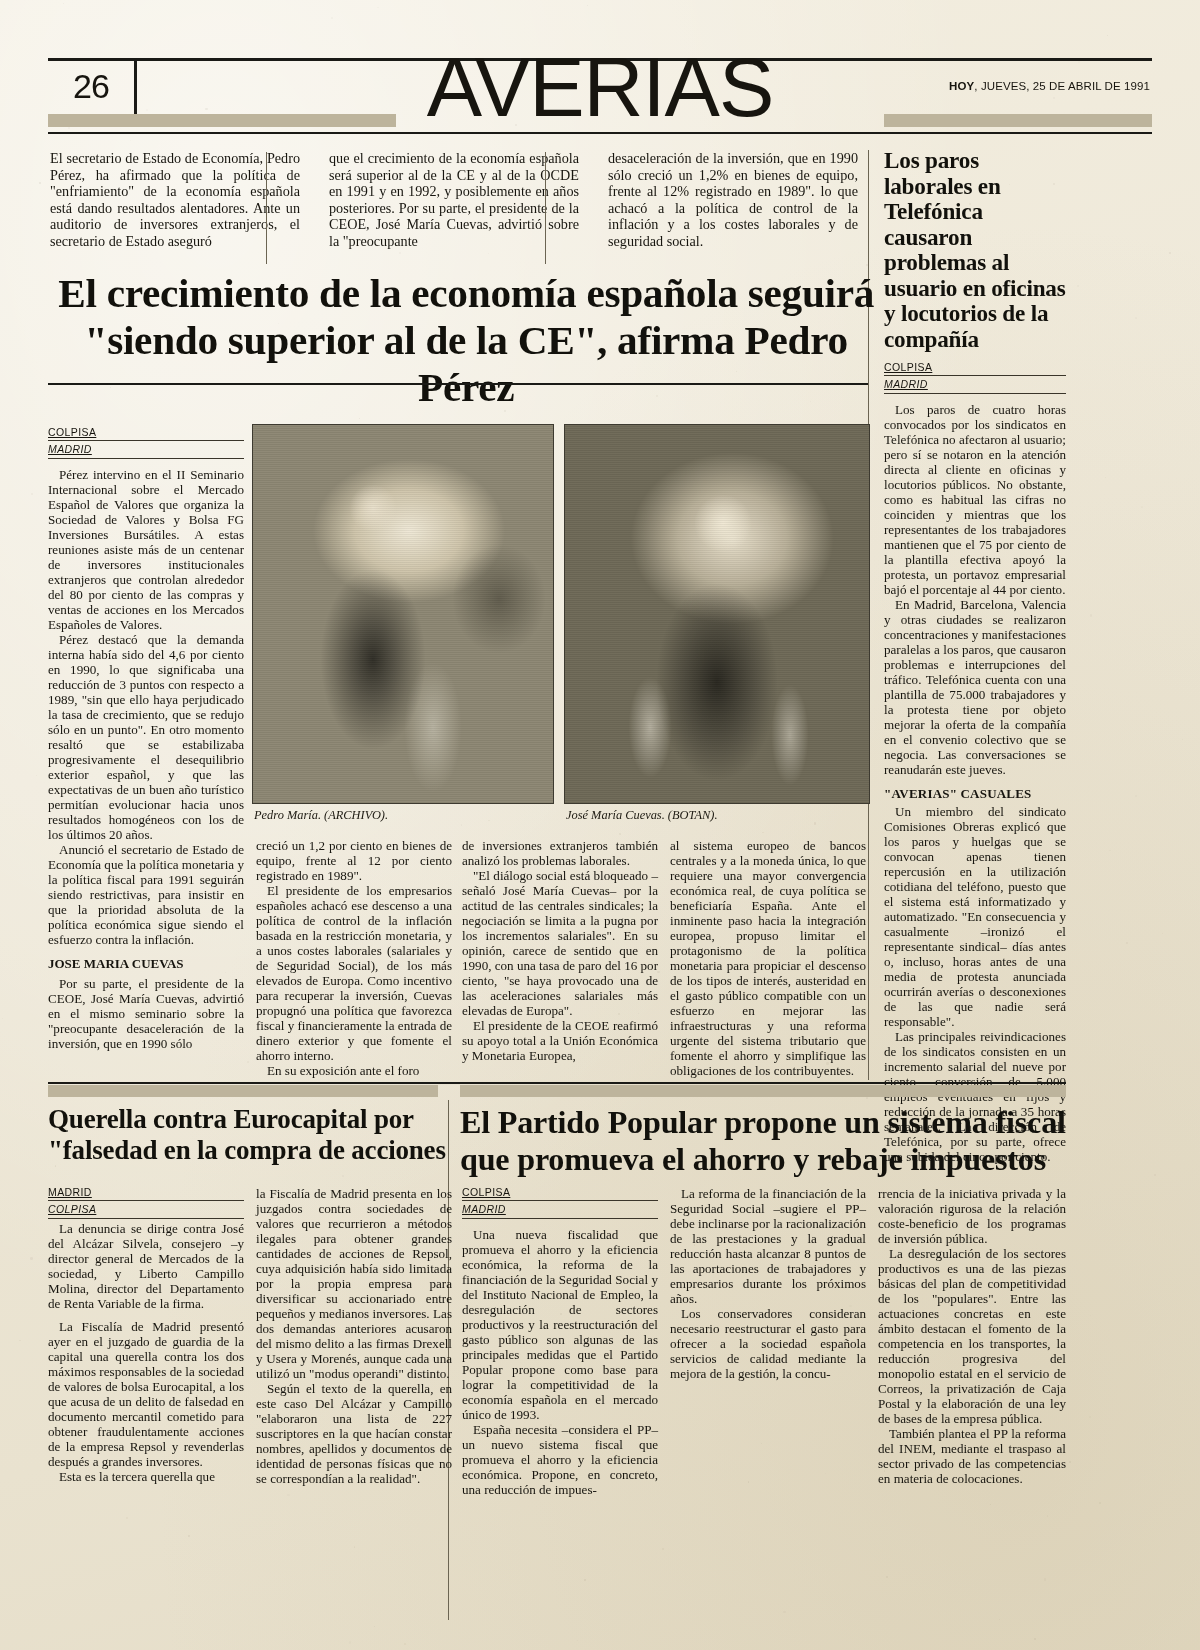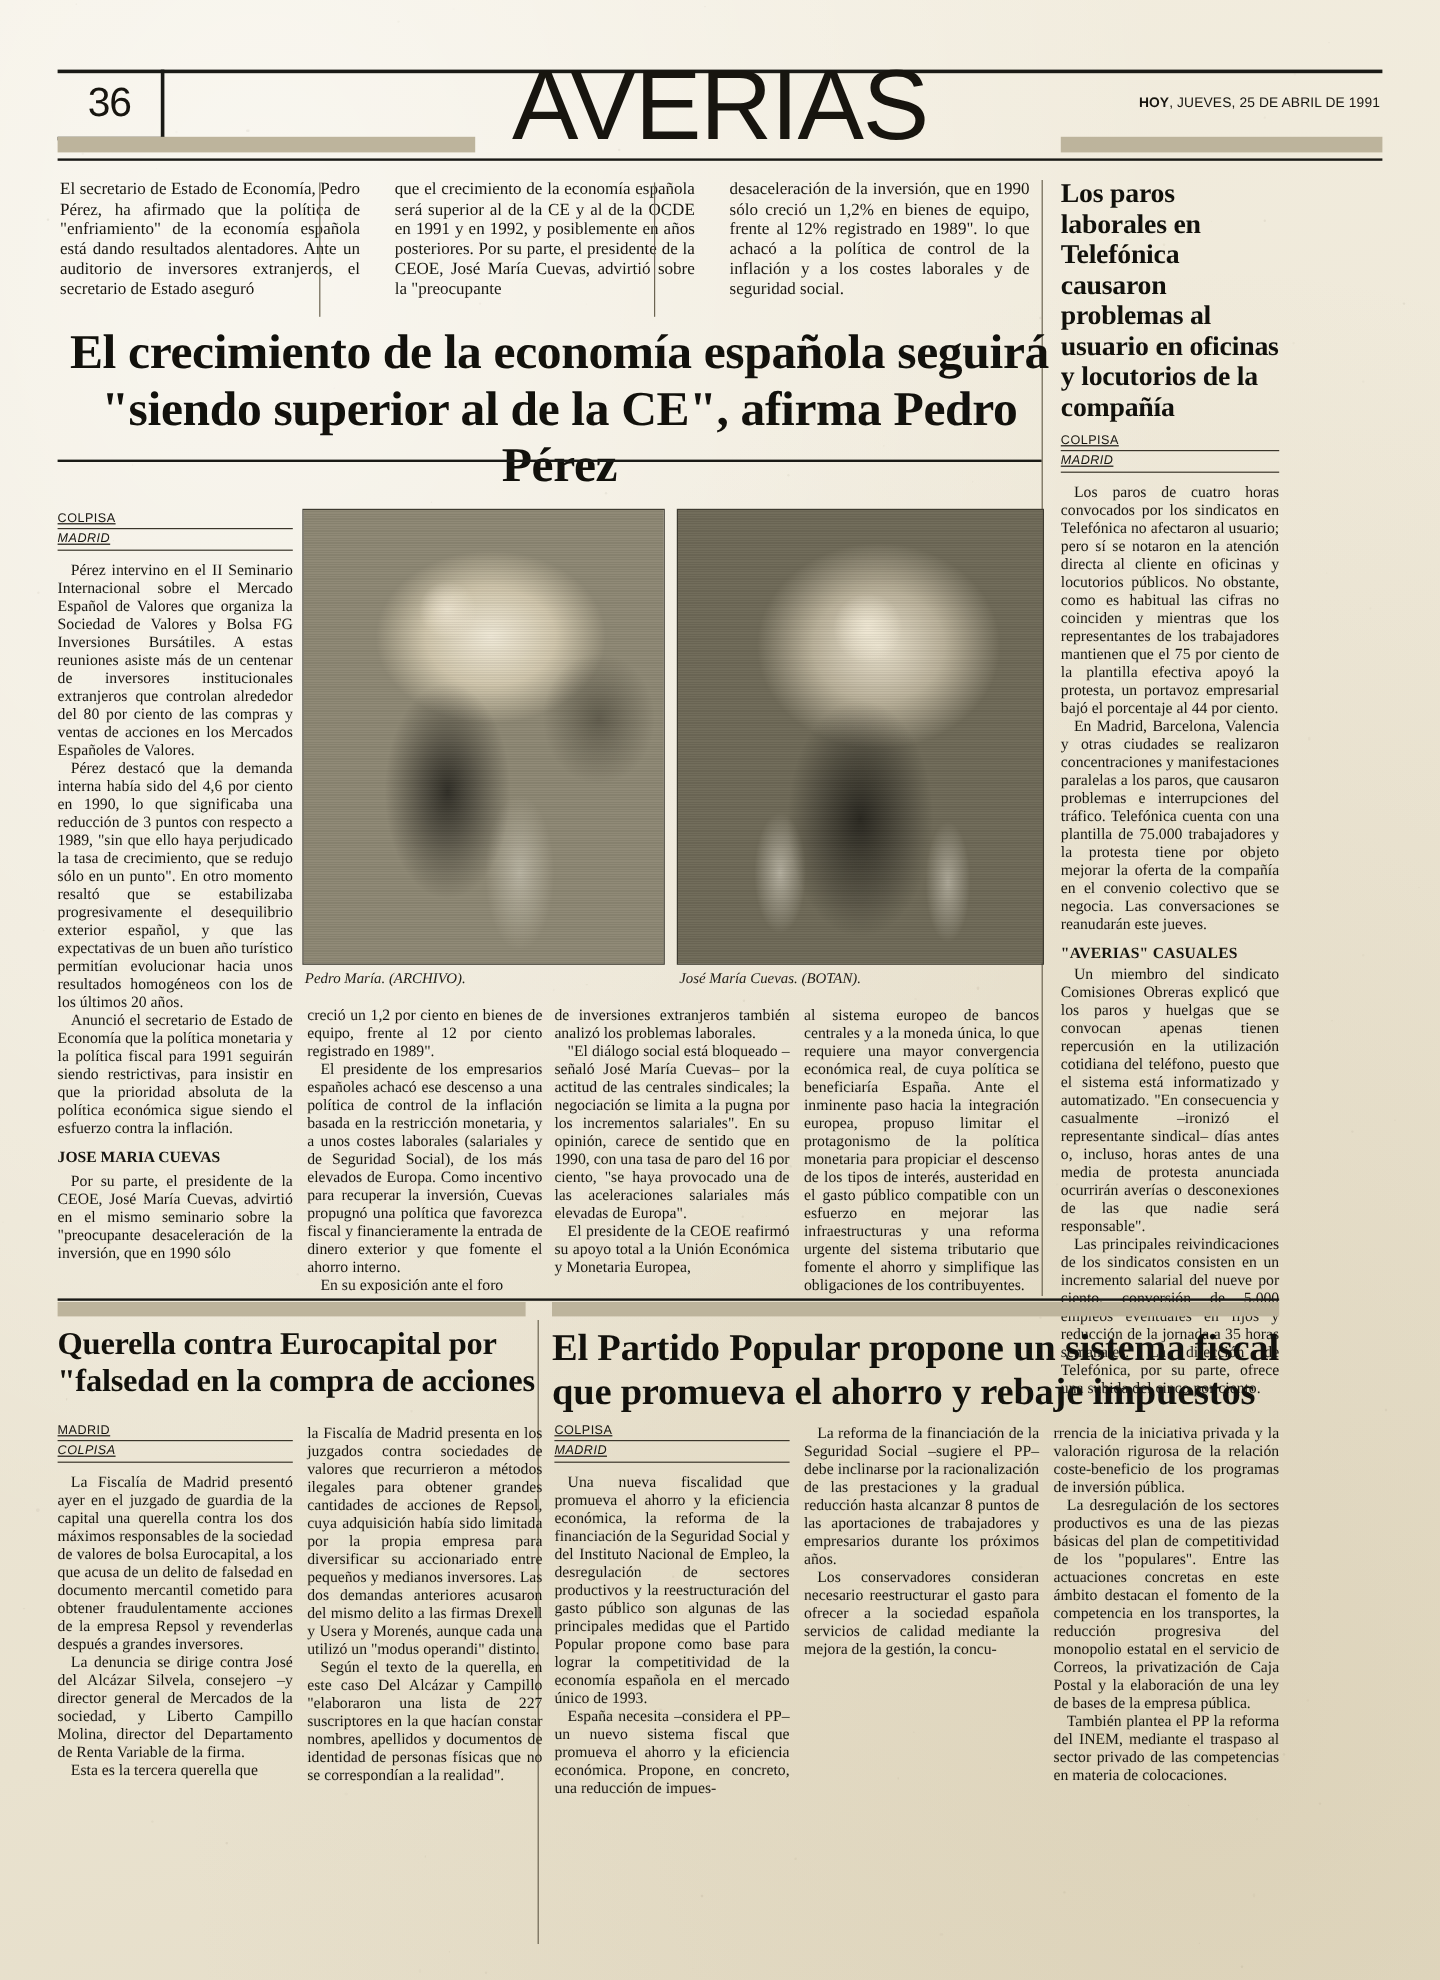--- a/index.html
+++ b/index.html
@@ -287,21 +287,21 @@
     <div class="speck" style="width: 1.48166px; height: 1.48166px; left: 1181.97px; top: 738.907px; opacity: 0.3;"></div>
     <div class="speck" style="width: 1.85552px; height: 1.85552px; left: 122.533px; top: 282.463px; opacity: 0.18;"></div>
     <div class="speck" style="width: 2.19198px; height: 2.19198px; left: 403.689px; top: 1643.18px; opacity: 0.3;"></div>
   </div>
 
 <div class="page">
 
   <div class="masthead">
     <div class="mh-rule-top"></div>
     <div class="mh-pagebox">
-      <span class="mh-pagenum">36</span>
+      <span class="mh-pagenum">26</span>
     </div>
     <div class="mh-title">AVERIAS</div>
     <div class="mh-date"><b>HOY</b><span>, JUEVES, 25 DE ABRIL DE 1991</span></div>
     <div class="mh-bar l"></div>
     <div class="mh-bar r"></div>
     <div class="mh-rule-bot"></div>
   </div>
 
   <div class="lead">
     <div class="col c1">
@@ -402,22 +402,22 @@
   <div class="bot-left">
     <h2>Querella contra Eurocapital por "falsedad en la compra de acciones</h2>
   </div>
   <div class="col" style="position:absolute;left:48px;top:1186px;width:196px;">
     <div class="byline">
       <div>MADRID</div>
       <div class="byline-sep"></div>
       <div class="b2">COLPISA</div>
     </div>
     <div class="byline-sep" style="margin-top:3px;"></div>
+    <p class="ind">La denuncia se dirige contra José del Alcázar Silvela, consejero –y director general de Mercados de la sociedad, y Liberto Campillo Molina, director del Departamento de Renta Variable de la firma.</p>
     <p class="ind" style="margin-top:8px;">La Fiscalía de Madrid presentó ayer en el juzgado de guardia de la capital una querella contra los dos máximos responsables de la sociedad de valores de bolsa Eurocapital, a los que acusa de un delito de falsedad en documento mercantil cometido para obtener fraudulentamente acciones de la empresa Repsol y revenderlas después a grandes inversores.</p>
-    <p class="ind">La denuncia se dirige contra José del Alcázar Silvela, consejero –y director general de Mercados de la sociedad, y Liberto Campillo Molina, director del Departamento de Renta Variable de la firma.</p>
     <p class="ind">Esta es la tercera querella que</p>
   </div>
   <div class="col" style="position:absolute;left:256px;top:1186px;width:196px;">
     <p>la Fiscalía de Madrid presenta en los juzgados contra sociedades de valores que recurrieron a métodos ilegales para obtener grandes cantidades de acciones de Repsol, cuya adquisición había sido limitada por la propia empresa para diversificar su accionariado entre pequeños y medianos inversores. Las dos demandas anteriores acusaron del mismo delito a las firmas Drexell y Usera y Morenés, aunque cada una utilizó un "modus operandi" distinto.</p>
     <p class="ind">Según el texto de la querella, en este caso Del Alcázar y Campillo "elaboraron una lista de 227 suscriptores en la que hacían constar nombres, apellidos y documentos de identidad de personas físicas que no se correspondían a la realidad".</p>
   </div>
 
   <div class="bot-right">
     <h2>El Partido Popular propone un sistema fiscal que promueva el ahorro y rebaje impuestos</h2>
   </div>

